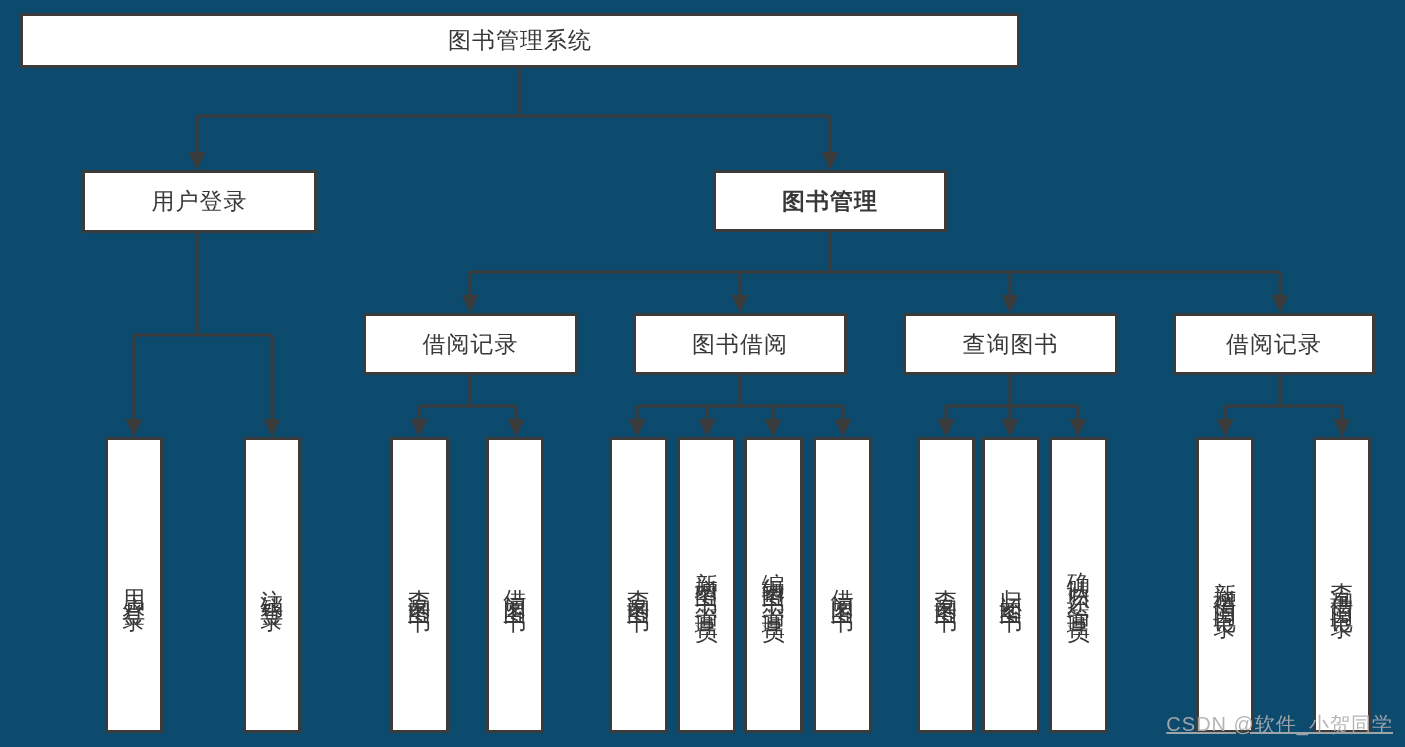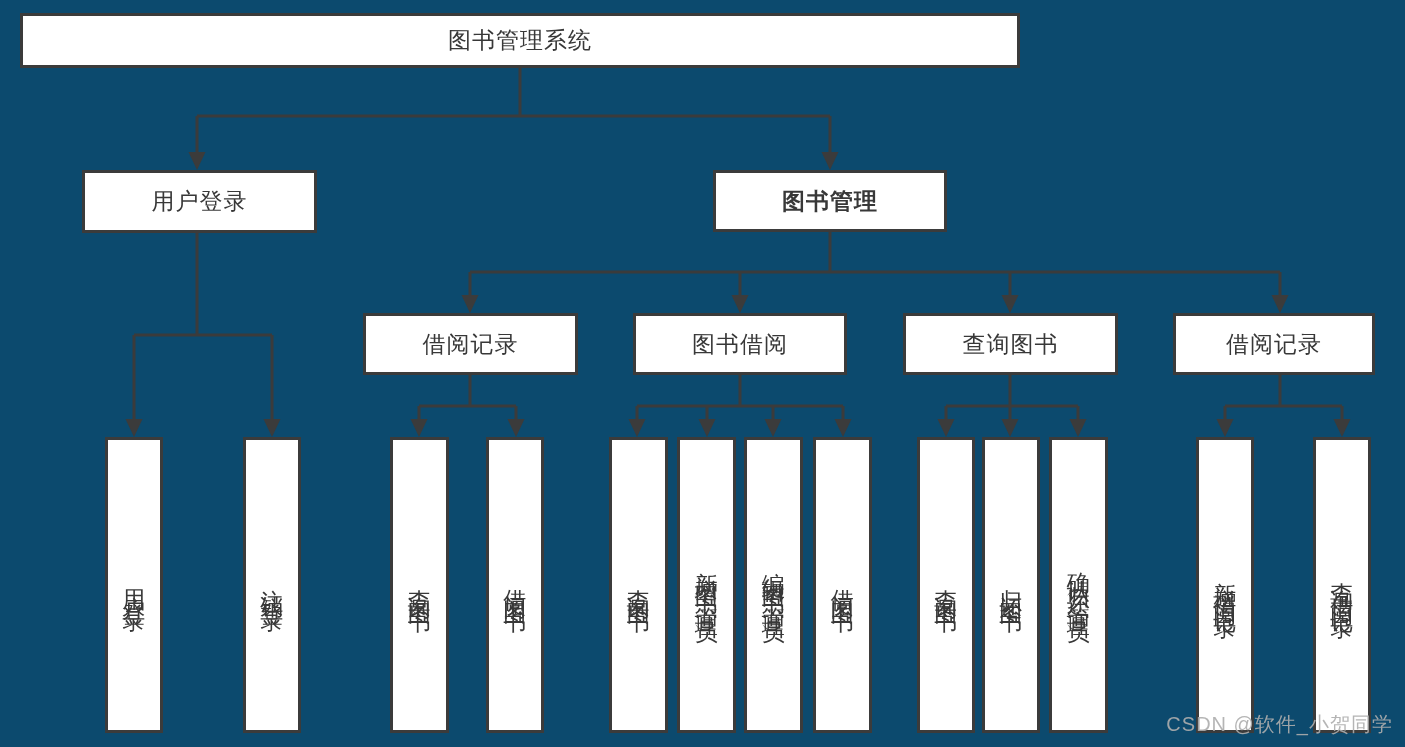--- a/index.html
+++ b/index.html
@@ -48,20 +48,21 @@
   }
   .watermark {
     position: absolute;
     right: 12px;
     bottom: 9px;
     font-size: 20px;
     color: #aeaeae;
     letter-spacing: 1px;
     z-index: 5;
     opacity: 0.9;
+    text-decoration: underline;
   }
 </style>
 </head>
 <body>
 
 <div class="canvas">
 
   <svg class="connectors" width="1405" height="747" viewBox="0 0 1405 747">
     <path fill="none" stroke="#3b3b3b" stroke-width="3" d="M520 68 V116
              M197 116 H830

